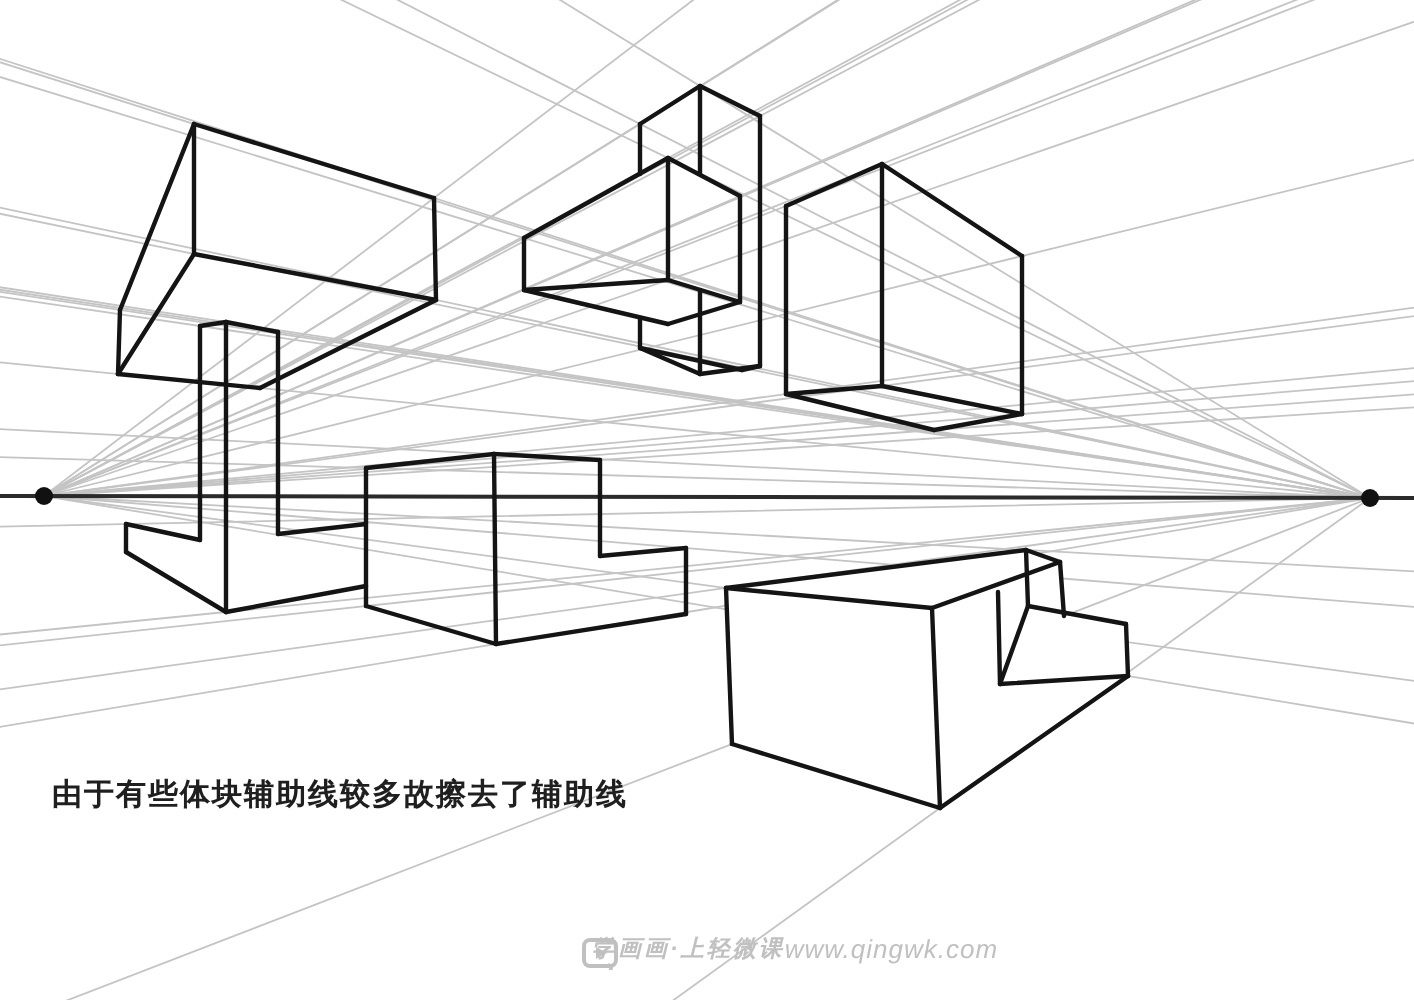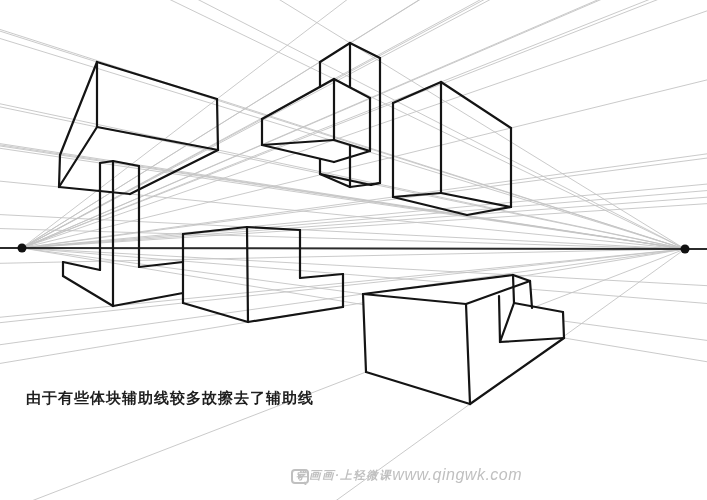--- a/index.html
+++ b/index.html
@@ -6,21 +6,21 @@
   .stage{position:relative;width:707px;height:500px;background:#ffffff;overflow:hidden;
          font-family:"Liberation Sans", sans-serif;}
   .stage svg{position:absolute;left:0;top:0;}
   .caption{position:absolute;left:26px;top:384px;font-size:15px;font-weight:700;
            color:#1f1f1f;line-height:28px;letter-spacing:1px;white-space:nowrap;}
   .watermark{position:absolute;left:291px;top:469px;display:flex;align-items:center;gap:5px;
              color:#c0c0c0;}
   .wm-icon{display:inline-flex;}
   .wm-text{display:flex;line-height:12px;font-style:italic;}
   .wm-brand{font-size:11.5px;letter-spacing:1.5px;font-weight:700;}
-  .wm-url{font-size:16px;letter-spacing:0.5px;}
+  .wm-url{font-size:13px;letter-spacing:0.5px;}
 </style>
 </head>
 <body>
 
 <div class="stage">
 
   <svg id="drawing" width="707" height="500" viewBox="0 0 707 500">
       <g>
         <line x1="22" y1="248" x2="431.6" y2="-8" stroke="#c4c4c4" stroke-width="0.9" stroke-linecap="round"></line>
         <line x1="22" y1="248" x2="432.15053763440864" y2="-8" stroke="#c4c4c4" stroke-width="0.9" stroke-linecap="round"></line>

